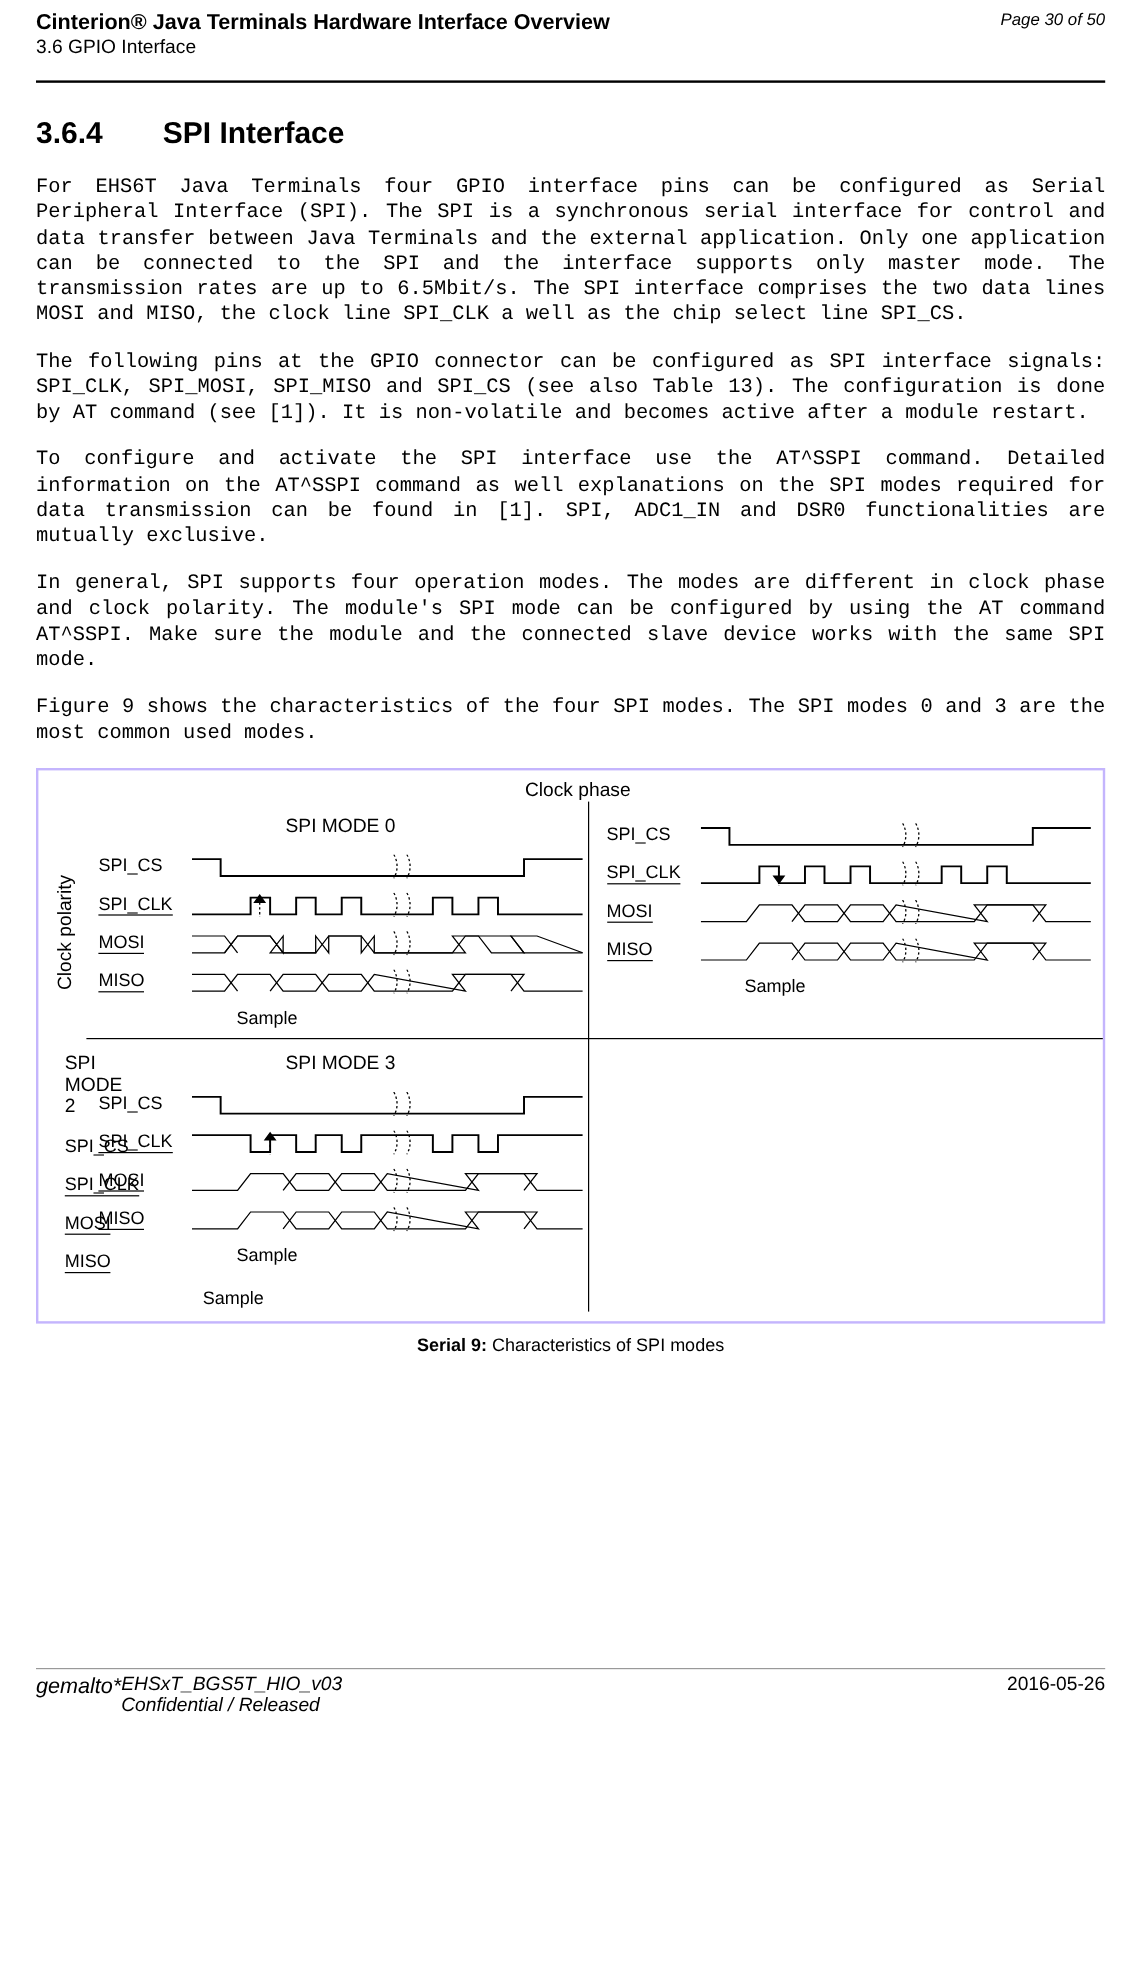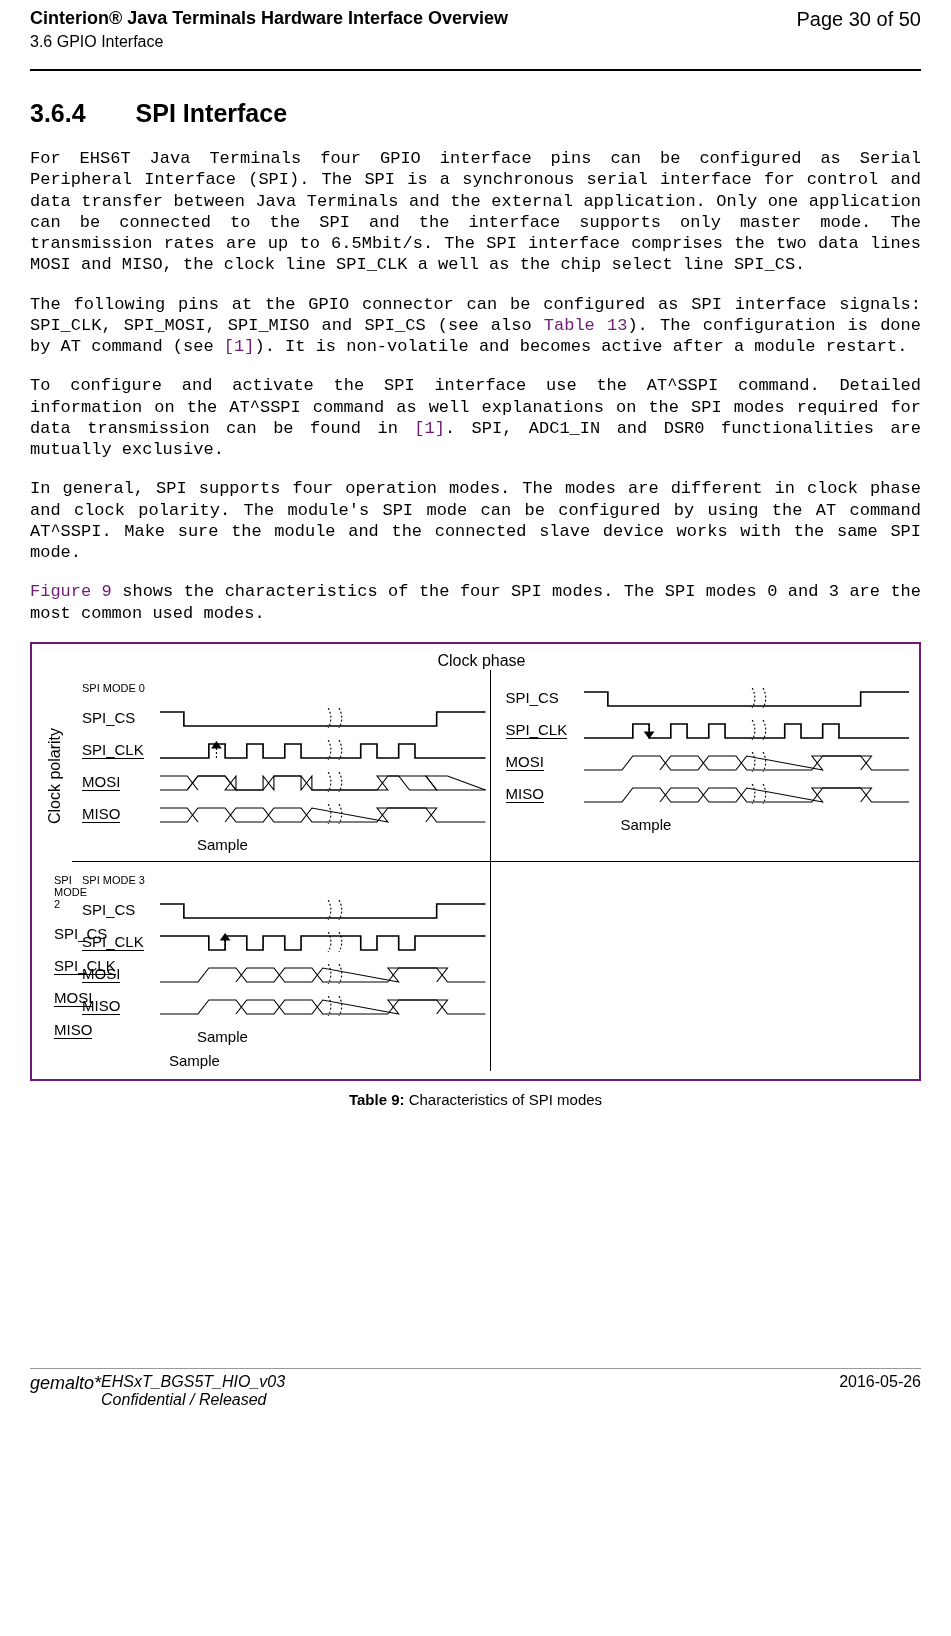--- a/index.html
+++ b/index.html
@@ -11,45 +11,45 @@
   padding: 0 30px;
   font-size: 17px;
 }
 .header-row {
   display: flex;
   justify-content: space-between;
   padding-top: 8px;
   font-size: 18px;
 }
 .header-left { font-weight: bold; }
-.header-right { font-size: 20px; }
+.header-right { font-size: 14px; font-style: italic; }
 .subheader { font-size: 16px; margin-top: 2px; }
 .rule { border-top: 2px solid #000; margin-top: 18px; margin-bottom: 28px; }
 .section-title { display: flex; gap: 50px; font-weight: bold; font-size: 25px; margin-bottom: 20px; }
 p { margin-bottom: 18px; line-height: 1.25; text-align: justify; font-family: Liberation Mono, monospace; }
-.link { color: #701a75; }
+.link { color: #000000; }
 .figure {
-  border: 2px solid #701a75;
+  border: 2px solid #c4b5fd;
   margin-top: 14px;
   padding: 6px 0 8px 12px;
   position: relative;
 }
 .fig-title { text-align: center; font-size: 16px; margin: 2px 0 10px 0; }
 .fig-grid { display: grid; grid-template-columns: 28px 1fr 1fr; position: relative; }
 .col-label {
   grid-row: 1 / span 2;
   writing-mode: vertical-rl;
   transform: rotate(180deg);
   text-align: center;
   font-size: 16px;
   padding: 2px;
   align-self: center;
 }
 .mode-cell { padding: 2px 10px; }
-.mode-title { text-align: left; font-size: 11px; margin-bottom: 8px; }
+.mode-title { text-align: center; font-size: 16px; margin-bottom: 8px; }
 .sig-row { display: flex; align-items: center; height: 32px; }
 .sig-label { width: 78px; font-size: 15px; }
 .sig-label span { border-bottom: 1px solid #000; padding-bottom: 0px; text-align: right; }
 .wave { flex: 1; }
 .sample { text-align: left; font-size: 15px; margin-left: 115px; margin-top: 6px; }
 .hdiv { grid-column: 2 / span 2; border-top: 1px solid #000; width: 100%; margin: 6px 0 10px; }
 .vdiv { position: absolute; left: calc(28px + (100% - 28px)/2); top: 26px; bottom: 8px; border-left: 1px solid #000; }
 .figcap { text-align: center; font-size: 15px; margin: 10px 0 40px; }
 .footer-row {
   display: flex;
@@ -249,21 +249,21 @@
           <polyline points="70,18 80,4 105,4 115,18 140,18 150,4 220,18 210,4 265,4 255,18" stroke-width="1"></polyline>
           <path d="M155,0 Q160,10 155,20 M165,0 Q170,10 165,20" stroke-dasharray="2,2"></path>
         </svg>
       </div>
       <div class="sample">Sample</div>
     </div>
   </div>
 </div>
 
 <div class="figcap">
-  <b>Table 9:</b><span>  Characteristics of SPI modes</span>
+  <b>Serial 9:</b><span>  Characteristics of SPI modes</span>
 </div>
 
 <div class="footer-row">
   <div class="logo">gemalto*</div>
   <div class="footer-center">
     <div>EHSxT_BGS5T_HIO_v03</div>
     <div>Confidential / Released</div>
   </div>
   <div>2016-05-26</div>
 </div>

